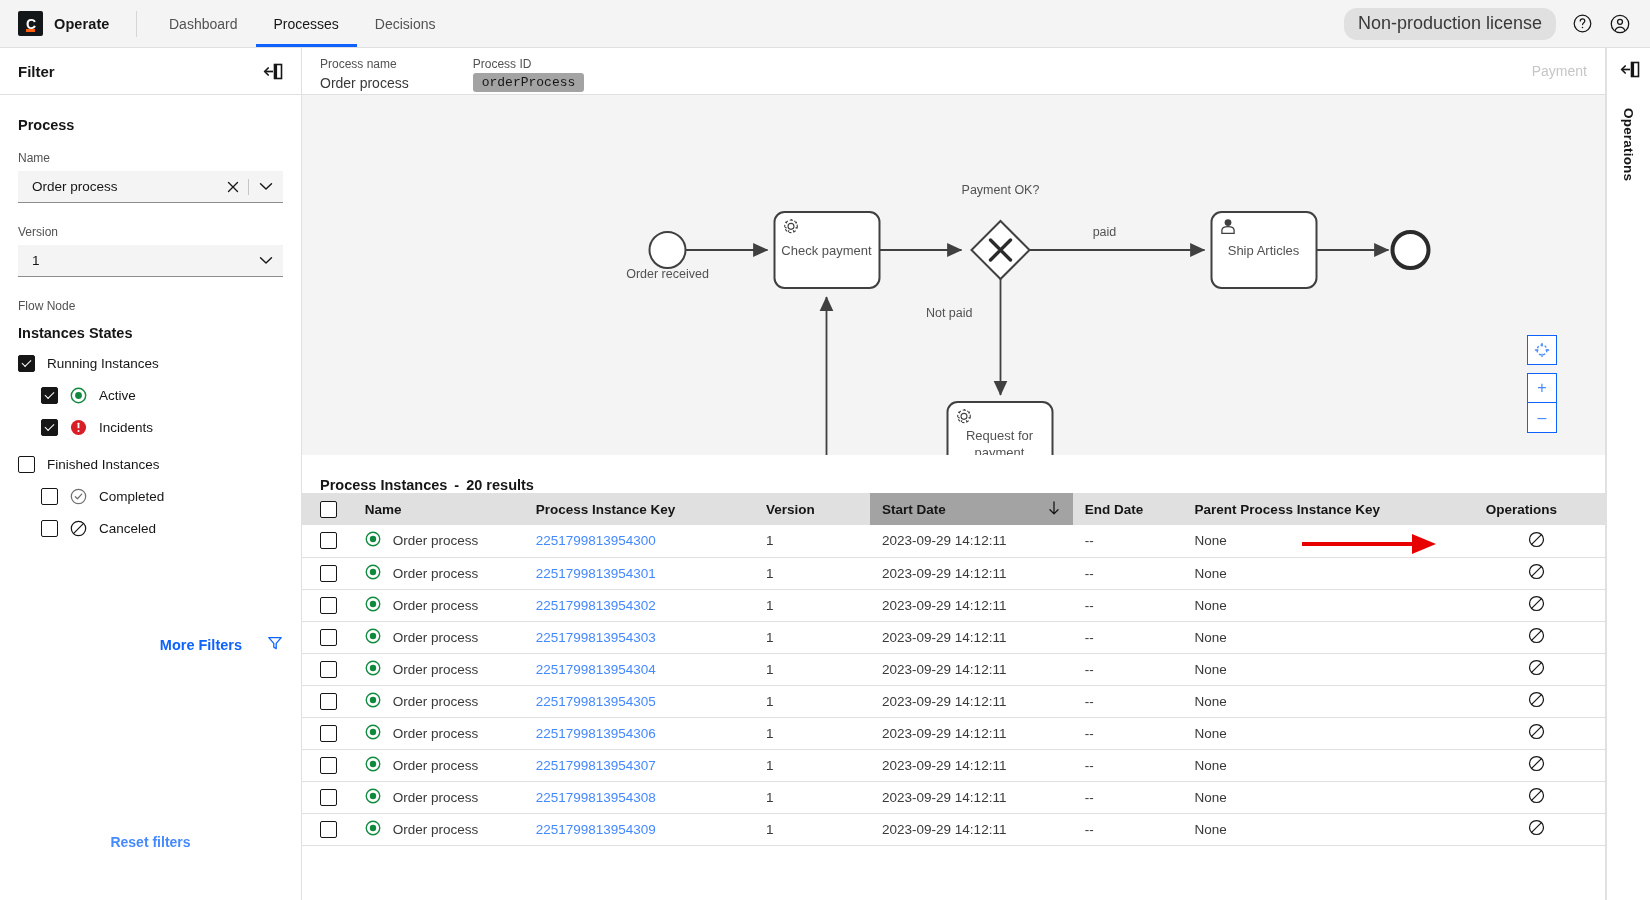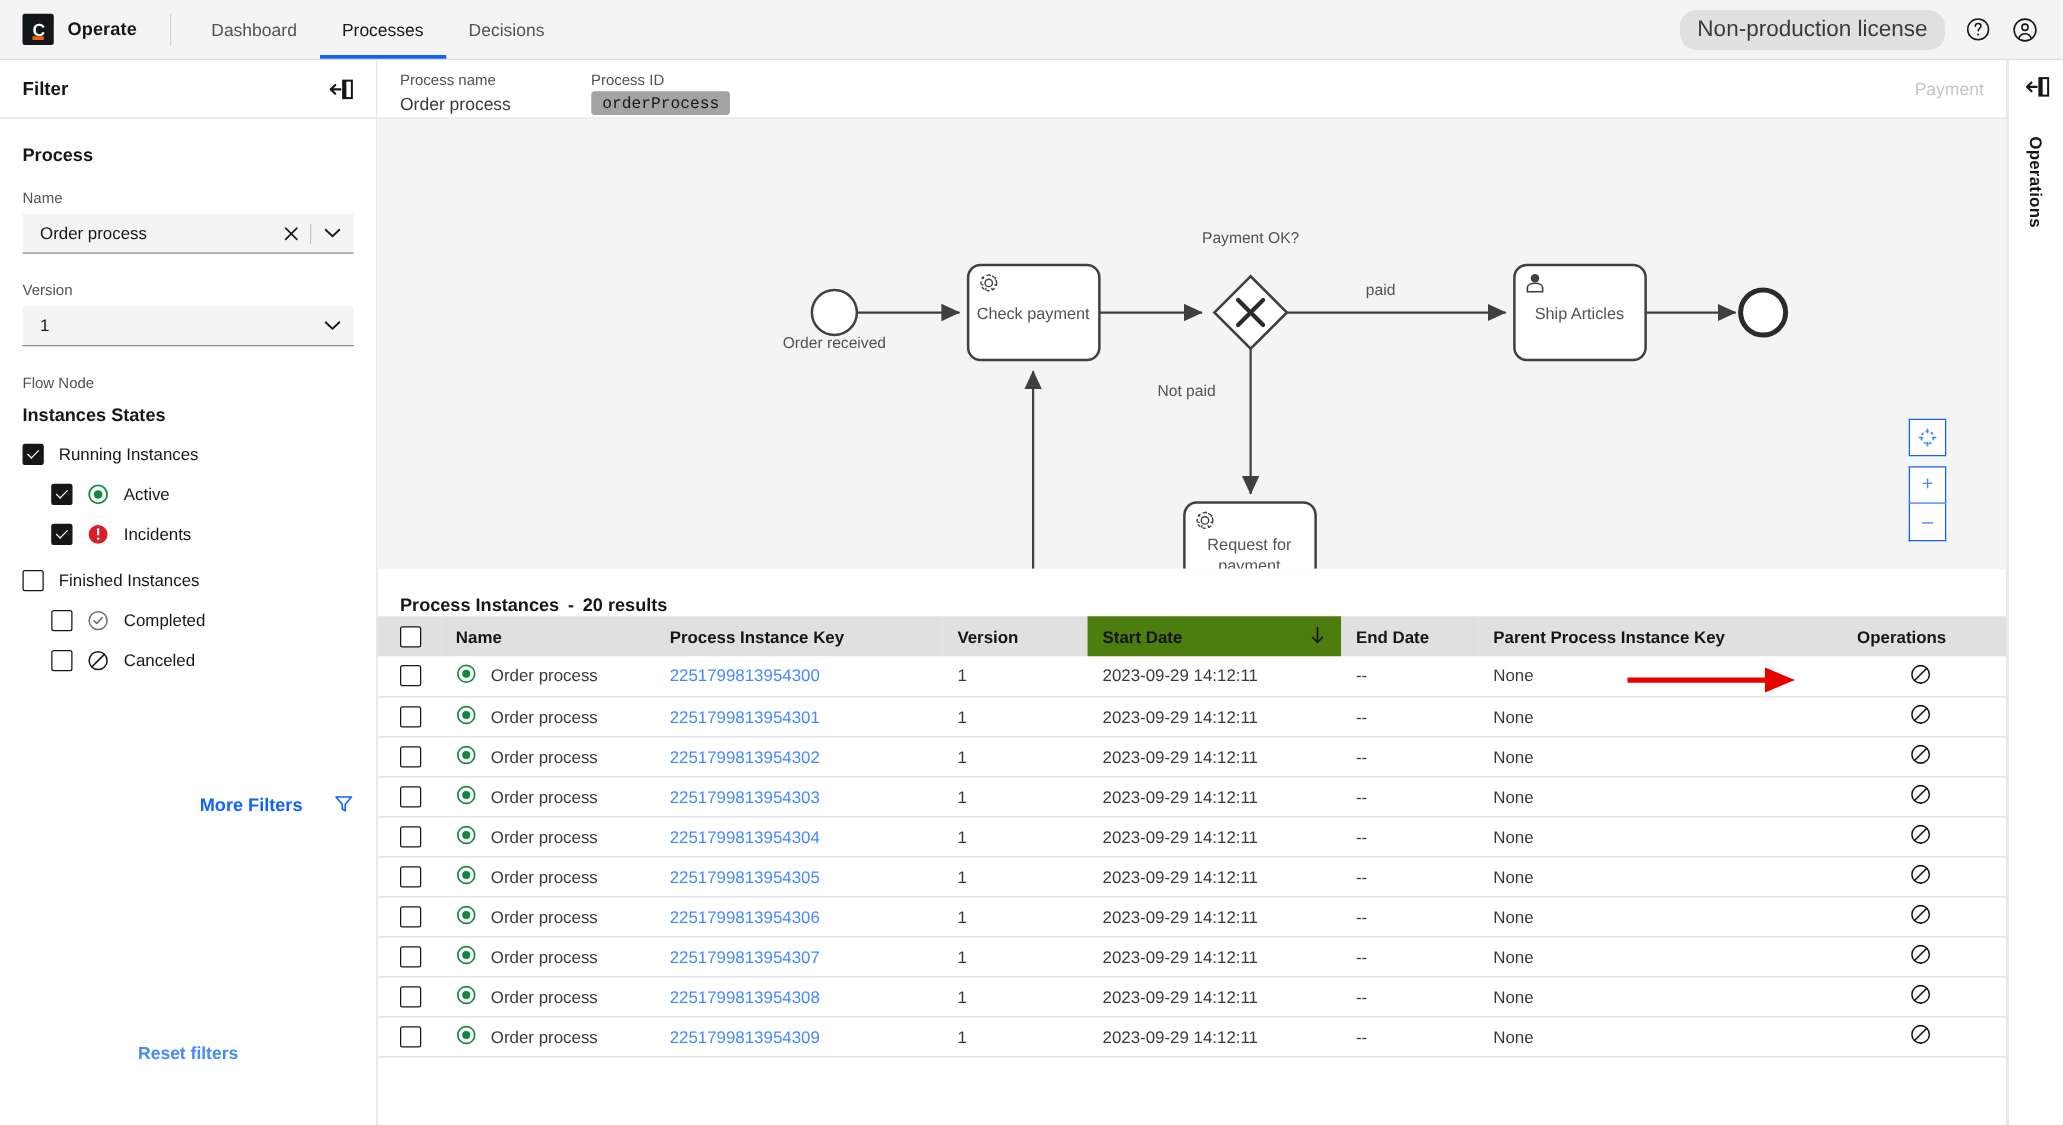--- a/index.html
+++ b/index.html
@@ -148,21 +148,21 @@
     height: 38px; min-height: 38px; display: flex; align-items: flex-end; padding: 0 18px;
     font-size: 14.5px; font-weight: bold; color: #161616;
   }
   .instances-count { font-weight: bold; }
   table { width: 100%; border-collapse: collapse; table-layout: fixed; }
   thead th {
     background: #e0e0e0; height: 32px; font-size: 13.5px; font-weight: bold;
     text-align: left; color: #161616; padding: 0 12px; white-space: nowrap;
     border: none; vertical-align: middle;
   }
-  thead th.sorted { background: #4d7c0f; }
+  thead th.sorted { background: #a3a3a3; }
   thead th.sorted .sort-wrap { display: flex; align-items: center; justify-content: space-between; }
   tbody td {
     height: 32px; font-size: 13.5px; color: #393939; padding: 0 12px;
     border-bottom: 1px solid #e0e0e0; vertical-align: middle; white-space: nowrap;
   }
   td.c-check, th.c-check { width: 48px; padding-left: 18px; padding-right: 0; }
   td.c-name, th.c-name { width: 162px; }
   td.c-key, th.c-key { width: 218px; }
   td.c-ver, th.c-ver { width: 110px; }
   td.c-start, th.c-start { width: 192px; }

